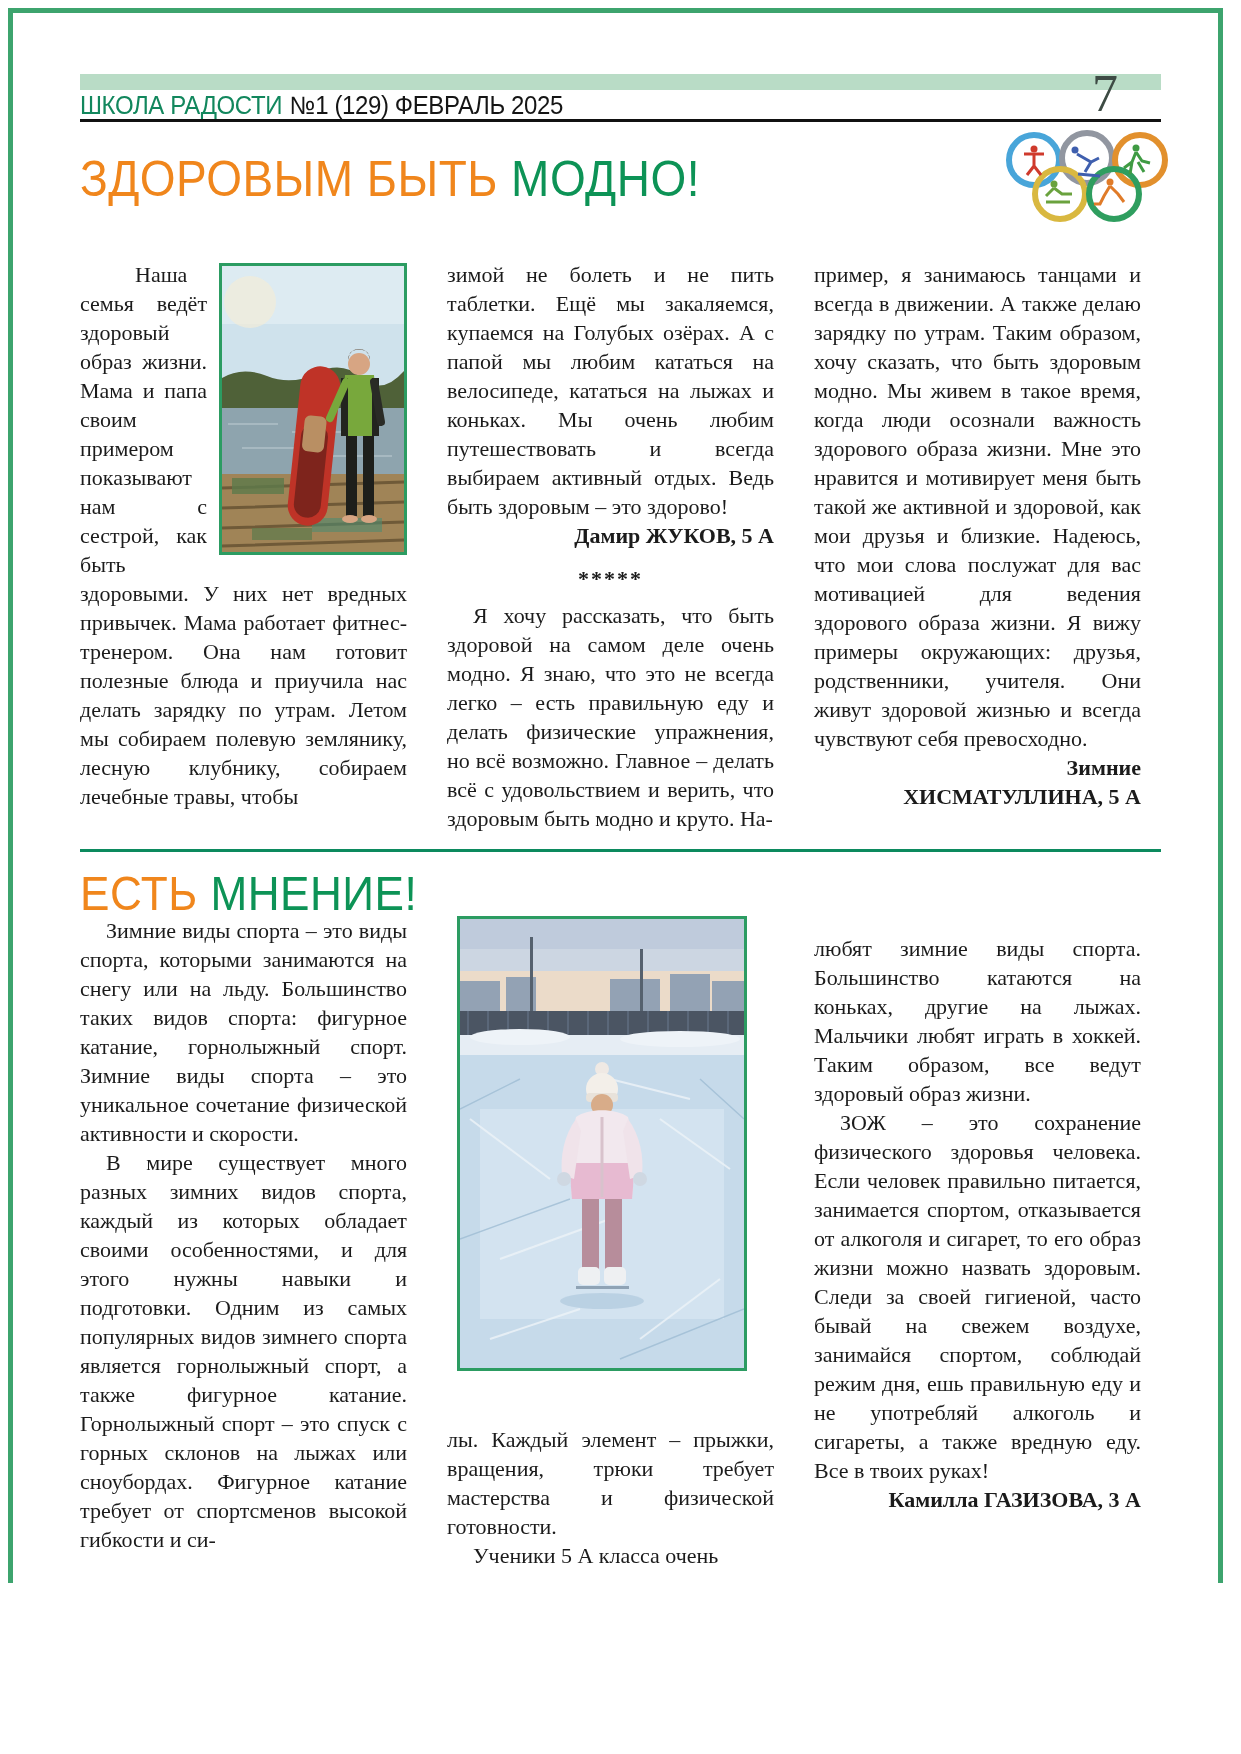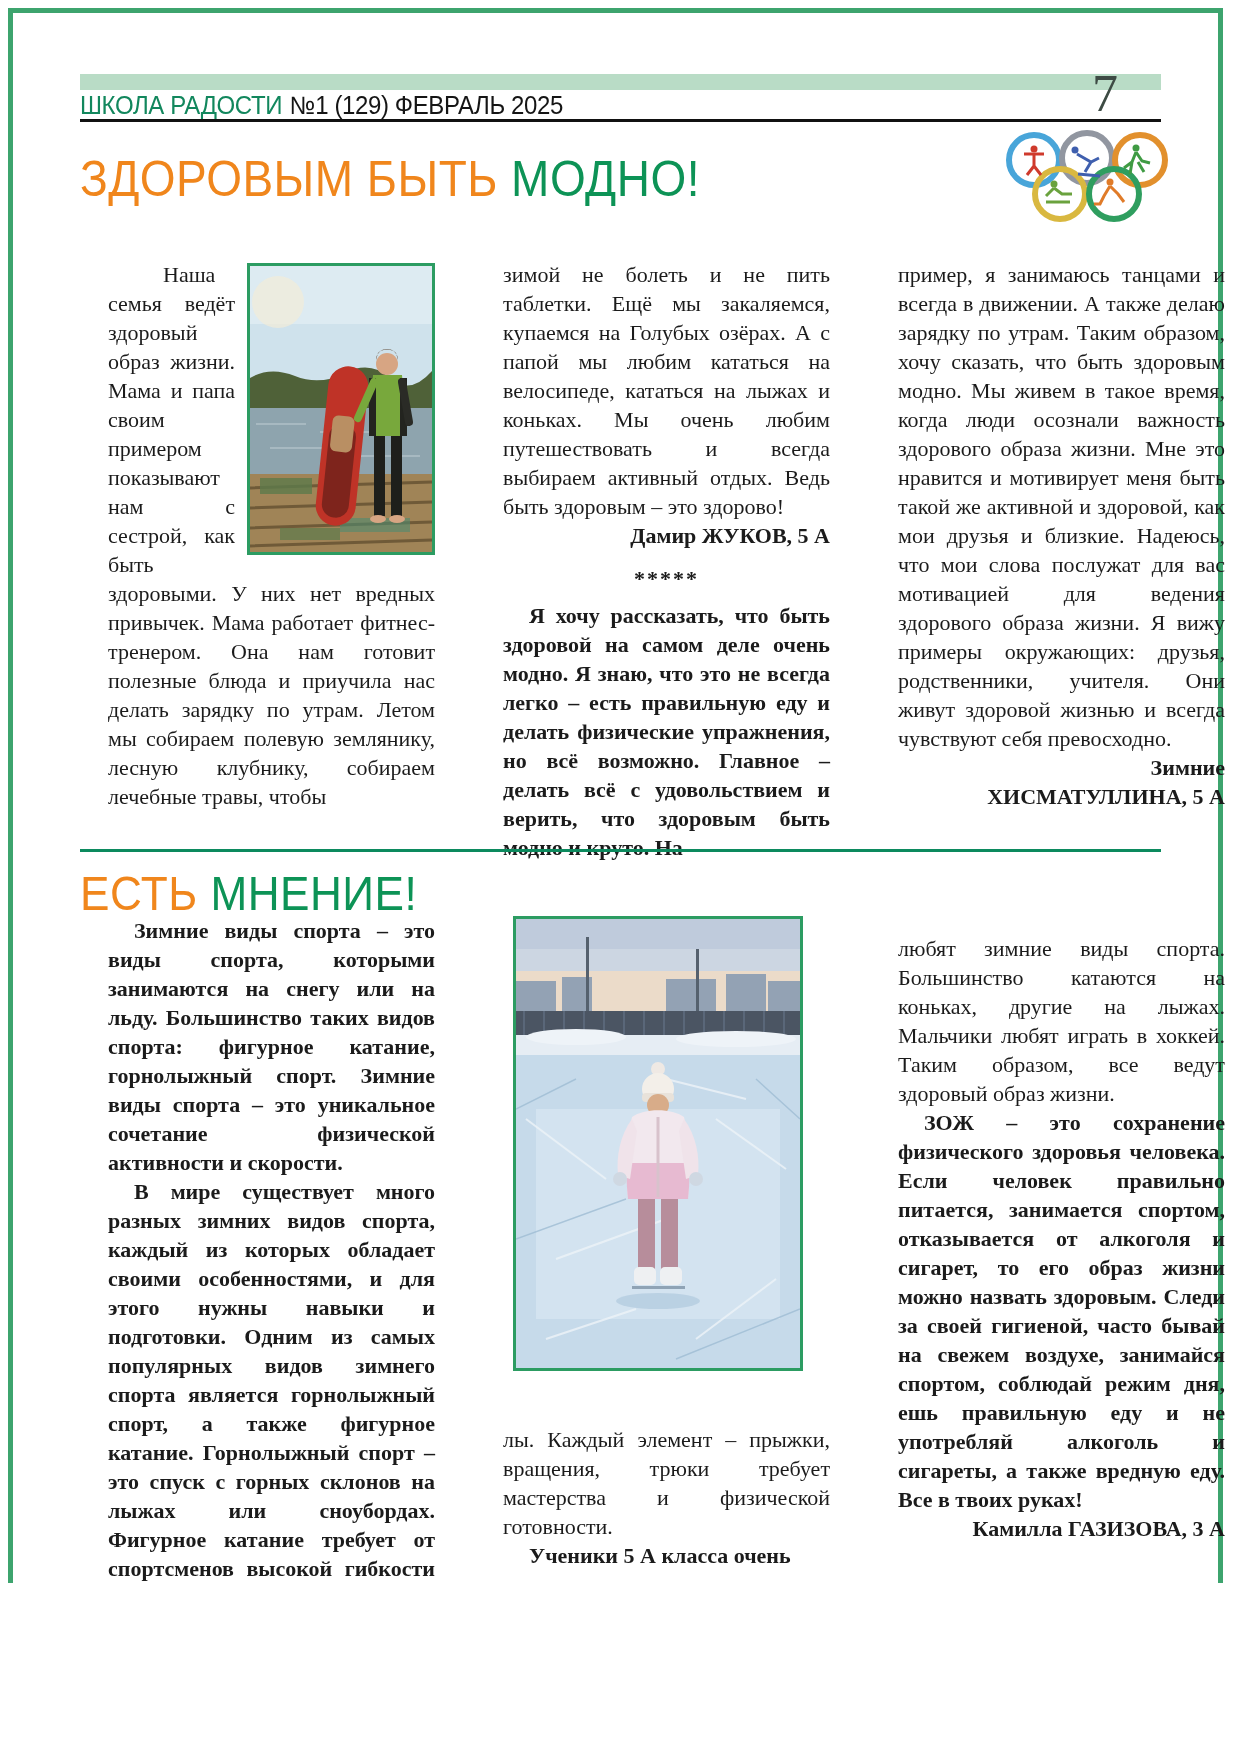--- a/index.html
+++ b/index.html
@@ -19,24 +19,24 @@
   .title{position:absolute;left:80px;font-family:"Liberation Sans", sans-serif;
          font-weight:normal;margin:0;white-space:nowrap;transform:scaleX(0.92);
          transform-origin:left top;letter-spacing:0.5px;}
   .t1{top:150px;font-size:50px;}
   .t2{top:866px;font-size:48px;}
   .orange{color:#f0861c;}
   .green{color:#0d9356;}
   .cols{position:absolute;left:80px;width:1081px;display:flex;gap:40px;}
   .art1{top:260px;}
   .art2{top:916px;}
-  .col{width:327px;flex:0 0 327px;font-size:22px;line-height:29px;text-align:justify;margin-left:28px;}
+  .col{width:327px;flex:0 0 327px;font-size:22px;line-height:29px;text-align:justify;}
   .col p{margin:0;}
   .ind55{text-indent:55px;}
-  .ind26{text-indent:26px;font-weight:bold;}
+  .ind26{text-indent:26px;}
   .sig{font-weight:bold;text-align:right;font-family:Liberation Serif, serif;}
   .stars{text-align:center;font-weight:bold;letter-spacing:2px;margin:14px 0 8px 0 !important;}
   .photo{display:block;border:3px solid #2c9c62;}
   .ph1{float:right;margin:3px 0 6px 12px;}
   .ph2{margin:0 0 0 10px;}
   .after-photo{margin-top:54px !important;}
   .col3-offset{padding-top:18px;}
   .separator{position:absolute;left:80px;top:849px;width:1081px;height:3px;background:#0c8a5e;}
   .footer{position:absolute;left:80px;top:1651px;width:1081px;height:47px;background:#ef8b25;
           display:flex;align-items:center;justify-content:flex-start;}

